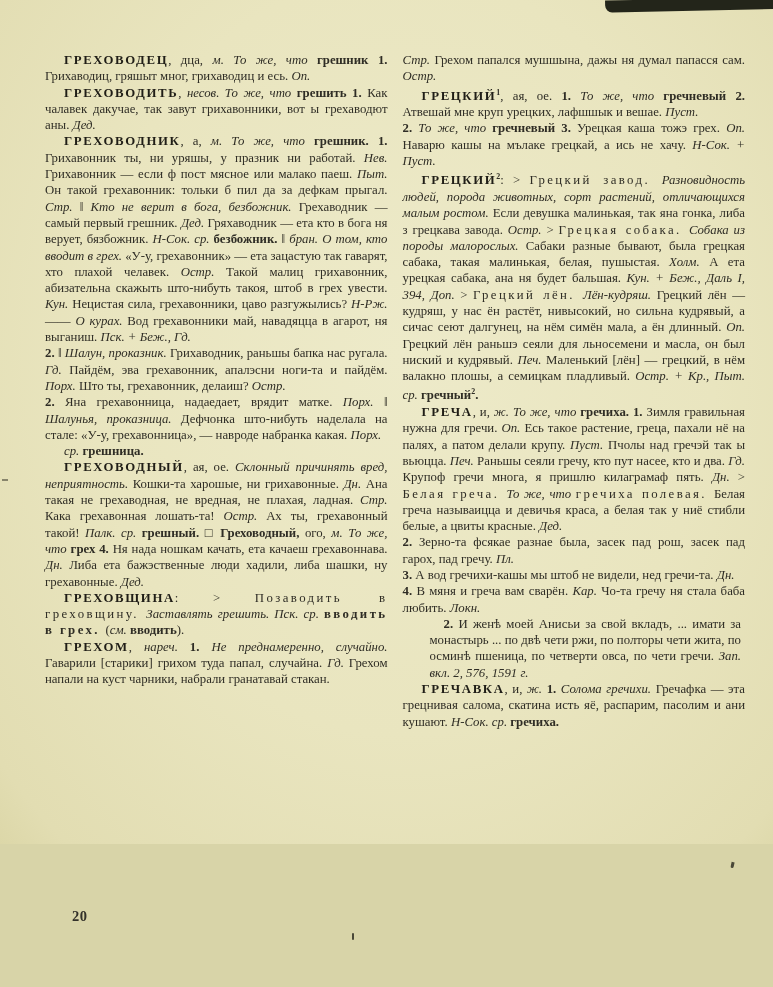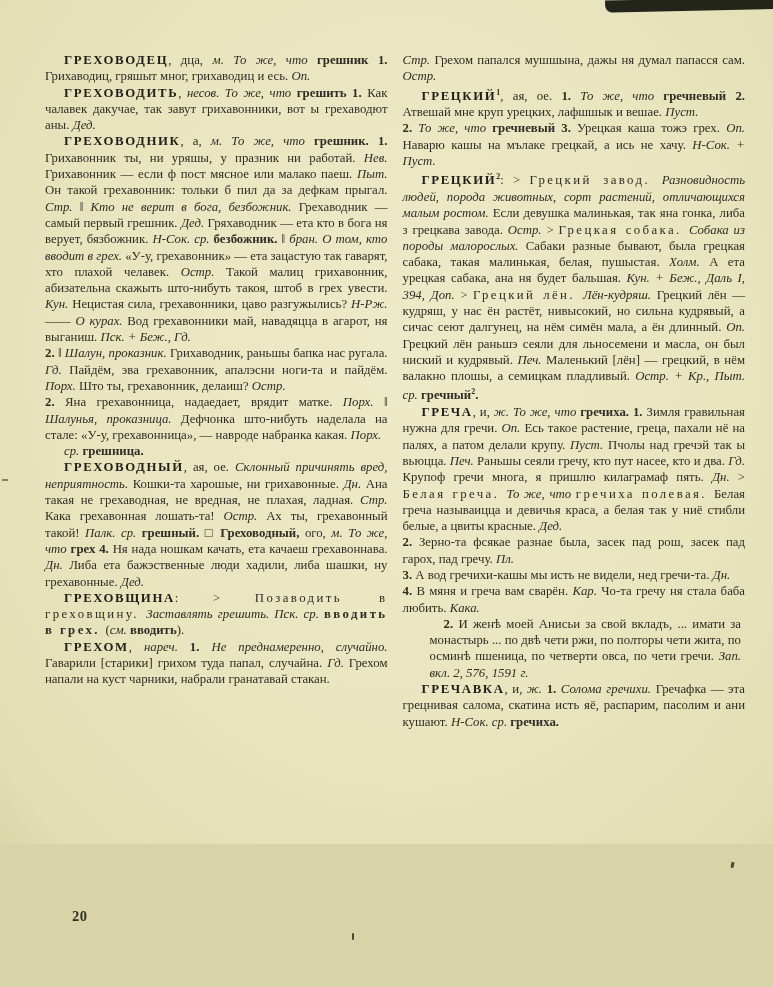--- a/index.html
+++ b/index.html
@@ -77,22 +77,22 @@
         <p class="para indent"><span class="run-bs">ГРЕХОВЩИНА</span><span class="run-n">: &gt; </span><span class="run-ls">Позаводить в греховщину. </span><span class="run-i">Заставлять грешить. Пск. ср. </span><span class="run-lsb" style="font-weight: bold;">вводить в грех. </span><span class="run-n">(</span><span class="run-i">см. </span><span class="run-b">вводить</span><span class="run-n">).</span></p>
         <p class="para indent"><span class="run-bs">ГРЕХОМ</span><span class="run-n">, </span><span class="run-i">нареч. </span><span class="run-b">1. </span><span class="run-i">Не преднамеренно, случайно. </span><span class="run-n">Гаварили [старики] грихом туда папал, случайна. </span><span class="run-i">Гд. </span><span class="run-n">Грехом напали на куст чарники, набрали гранатавай стакан.</span></p>
       </div>
     <div class="col" id="col-right">
         <p class="para"><span class="run-i">Стр. </span><span class="run-n">Грехом папался мушшына, дажы ня думал папасся сам. </span><span class="run-i">Остр.</span></p>
         <p class="para indent"><span class="run-bs">ГРЕЦКИЙ</span><span class="run-sup">1</span><span class="run-n">, ая, ое. </span><span class="run-b">1. </span><span class="run-i">То же, что </span><span class="run-b">гречневый 2. </span><span class="run-n">Атвешай мне круп урецких, лафшшык и вешае. </span><span class="run-i">Пуст.</span></p>
         <p class="para"><span class="run-b">2. </span><span class="run-i">То же, что </span><span class="run-b">гречневый 3. </span><span class="run-n">Урецкая каша тожэ грех. </span><span class="run-i">Оп. </span><span class="run-n">Наварю кашы на мълаке грецкай, а ись не хачу. </span><span class="run-i">Н-Сок. + Пуст.</span></p>
         <p class="para indent"><span class="run-bs">ГРЕЦКИЙ</span><span class="run-sup">2</span><span class="run-n">: &gt; </span><span class="run-ls">Грецкий завод. </span><span class="run-i">Разновидность людей, порода животных, сорт растений, отличающихся малым ростом. </span><span class="run-n">Если девушка малинькая, так яна гонка, либа з грецкава завода. </span><span class="run-i">Остр. </span><span class="run-n">&gt; </span><span class="run-ls">Грецкая собака. </span><span class="run-i">Собака из породы малорослых. </span><span class="run-n">Сабаки разные бывают, была грецкая сабака, такая малинькая, белая, пушыстая. </span><span class="run-i">Холм. </span><span class="run-n">А ета урецкая сабака, ана ня будет бальшая. </span><span class="run-i">Кун. + Беж., Даль I, 394, Доп. </span><span class="run-n">&gt; </span><span class="run-ls">Грецкий лён. </span><span class="run-i">Лён-кудряш. </span><span class="run-n">Грецкий лён — кудряш, у нас ён растёт, нивысокий, но сильна кудрявый, а сичас сеют далгунец, на нём симён мала, а ён длинный. </span><span class="run-i">Оп. </span><span class="run-n">Грецкий лён раньшэ сеяли для льносемени и масла, он был ниский и кудрявый. </span><span class="run-i">Печ. </span><span class="run-n">Маленький [лён] — грецкий, в нём валакно плошы, а семицкам пладливый. </span><span class="run-i">Остр. + Кр., Пыт. ср. </span><span class="run-b">гречный</span><span class="run-sup">2</span><span class="run-b">.</span></p>
         <p class="para indent"><span class="run-bs">ГРЕЧА</span><span class="run-n">, и, </span><span class="run-i">ж. То же, что </span><span class="run-b">гречиха. 1. </span><span class="run-n">Зимля гравильная нужна для гречи. </span><span class="run-i">Оп. </span><span class="run-n">Есь такое растение, греца, пахали нё на палях, а патом делали крупу. </span><span class="run-i">Пуст. </span><span class="run-n">Пчолы над гречэй так ы вьюцца. </span><span class="run-i">Печ. </span><span class="run-n">Раньшы сеяли гречу, кто пут насее, кто и два. </span><span class="run-i">Гд. </span><span class="run-n">Крупоф гречи многа, я пришлю килаграмаф пять. </span><span class="run-i">Дн. </span><span class="run-n">&gt; </span><span class="run-ls">Белая греча. </span><span class="run-i">То же, что </span><span class="run-ls">гречиха полевая. </span><span class="run-n">Белая греча называицца и девичья краса, а белая так у ниё стибли белые, а цвиты красные. </span><span class="run-i">Дед.</span></p>
         <p class="para"><span class="run-b">2. </span><span class="run-n">Зерно-та фсякае разнае была, засек пад рош, засек пад гарох, пад гречу. </span><span class="run-i">Пл.</span></p>
-        <p class="para"><span class="run-b">3. </span><span class="run-n">А вод гречихи-кашы мы исть не видели, нед гречи-та. </span><span class="run-i">Дн.</span></p>
-        <p class="para"><span class="run-b">4. </span><span class="run-n">В мяня и греча вам сварён. </span><span class="run-i">Кар. </span><span class="run-n">Чо-та гречу ня стала баба любить. </span><span class="run-i">Кака.</span></p>
+        <p class="para"><span class="run-b">3. </span><span class="run-n">А вод гречихи-кашы мы штоб не видели, нед гречи-та. </span><span class="run-i">Дн.</span></p>
+        <p class="para"><span class="run-b">4. </span><span class="run-n">В мяня и греча вам сварён. </span><span class="run-i">Кар. </span><span class="run-n">Чо-та гречу ня стала баба любить. </span><span class="run-i">Локн.</span></p>
         <p class="para cite"><span class="run-b">2. </span><span class="run-n">И женѣ моей Анисьи за свой вкладъ, ... имати за монастырь ... по двѣ чети ржи, по полторы чети жита, по осминѣ пшеница, по четверти овса, по чети гречи. </span><span class="run-i">Зап. вкл. 2, 576, 1591 г.</span></p>
         <p class="para indent"><span class="run-bs">ГРЕЧАВКА</span><span class="run-n">, и, </span><span class="run-i">ж. </span><span class="run-b">1. </span><span class="run-i">Солома гречихи. </span><span class="run-n">Гречафка — эта грецнивая салома, скатина исть яё, распарим, пасолим и ани кушают. </span><span class="run-i">Н-Сок. ср. </span><span class="run-b">гречиха.</span></p>
       </div>
   </div>
   <div class="page-number">20</div>
   <div class="speck speck-tick"></div>
   <div class="speck speck-comma"></div>
   <div class="speck speck-edge"></div>
 </div>
 

